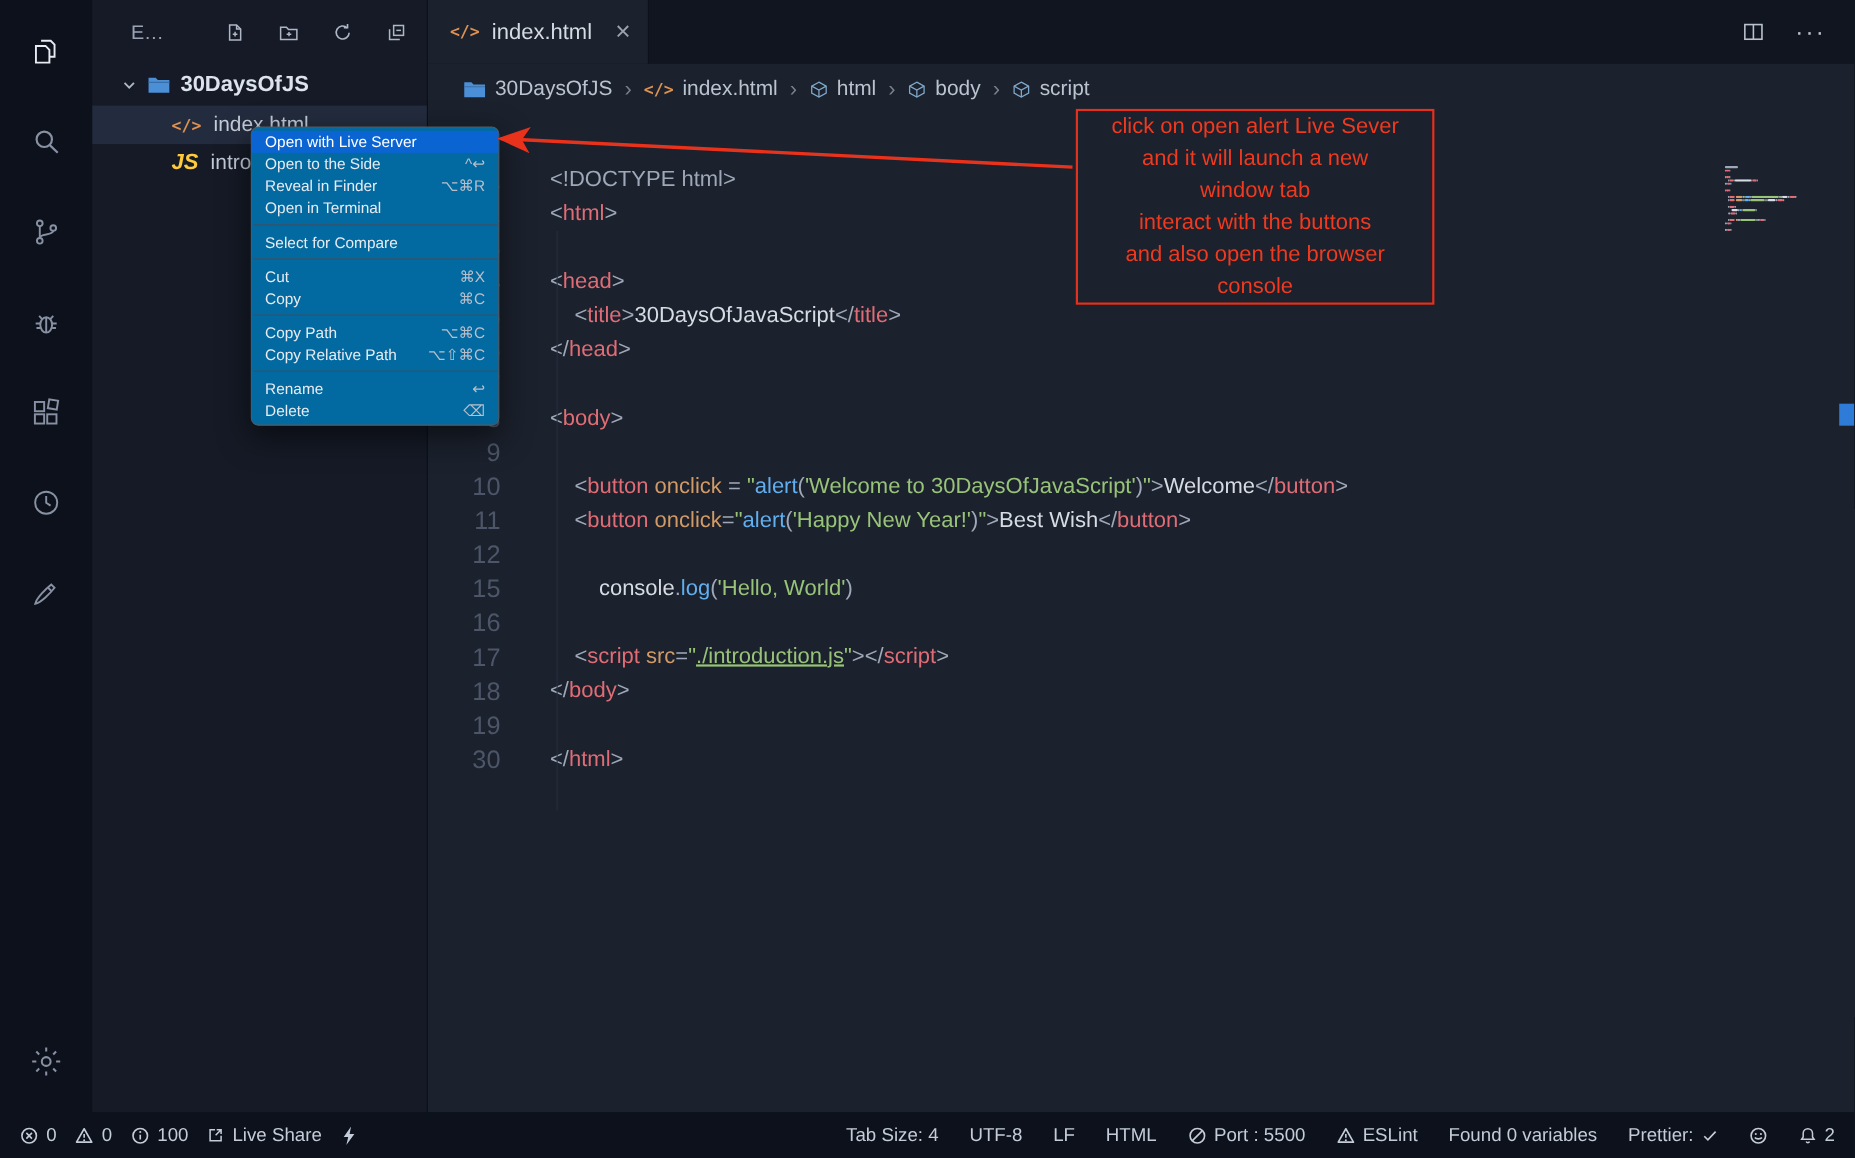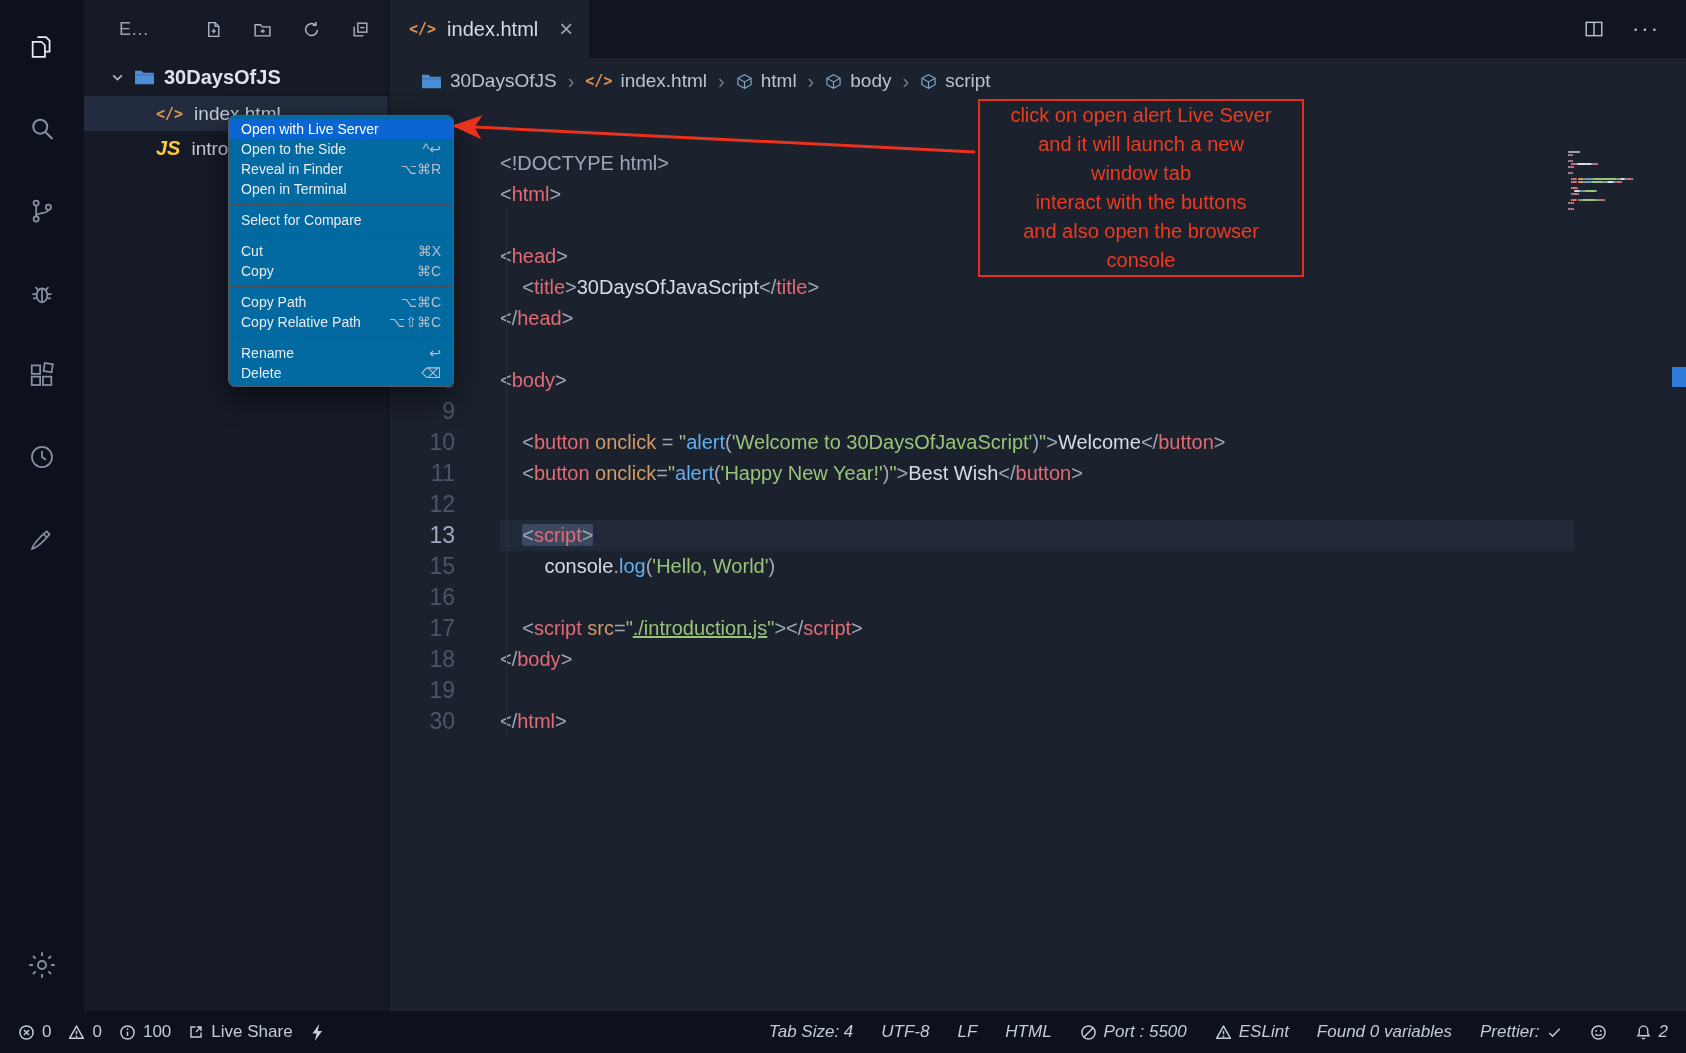--- a/index.html
+++ b/index.html
@@ -60,21 +60,21 @@
 
   .minimap { position:absolute; top:3px; right:26px; width:92px; }
   .mm-line { height:3px; line-height:0; white-space:nowrap; overflow:hidden; }
   .minimap span { display:inline-block; height:2px; background:currentColor; border-radius:1px; vertical-align:top; }
   .minimap .mm-space { background:transparent; }
   .scroll-marker { position:absolute; right:0; top:219px; width:14px; height:20px; background:#2e7bd8; }
 
   
   .statusbar { height:42px; background:#0d111b; display:flex; align-items:center; color:#c3ccd8; font-size:17px; padding:0 18px; }
   .status-left { display:flex; gap:17px; align-items:center; }
-  .status-right { margin-left:auto; display:flex; gap:28px; align-items:center;font-style:italic; }
+  .status-right { margin-left:auto; display:flex; gap:28px; align-items:center; }
   .status-item { display:flex; align-items:center; gap:7px; cursor:pointer; white-space:nowrap; }
   .statusbar .icon { display:flex; align-items:center; }
 
   
   .context-menu { position:absolute; left:228px; top:115px; width:226px; background:#0369a1; border:1px solid #555a63;
     border-radius:7px; padding:3px 0; box-shadow:0 10px 28px rgba(0,0,0,.55); z-index:40; font-size:14px; color:#e8ebf0; }
   .menu-item { height:20px; display:flex; align-items:center; padding:0 12px; cursor:pointer; }
   .menu-item.highlight { background:#0a64d1; color:#ffffff; }
   .mi-short { margin-left:auto; color:#b9bfca; }
   .menu-sep { height:1px; background:#484d57; margin:5px 1px; }
@@ -347,24 +347,20 @@
               <span class="num">10</span>
               <span class="body"><span class="txt"><span class="tk-p">    </span><span class="tk-p">&lt;</span><span class="tk-tag">button</span><span class="tk-p"> </span><span class="tk-attr">onclick</span><span class="tk-p"> = </span><span class="tk-str">"</span><span class="tk-fn">alert</span><span class="tk-p">(</span><span class="tk-str">'Welcome to 30DaysOfJavaScript'</span><span class="tk-p">)</span><span class="tk-str">"</span><span class="tk-p">&gt;</span><span class="tk-plain">Welcome</span><span class="tk-p">&lt;/</span><span class="tk-tag">button</span><span class="tk-p">&gt;</span></span></span>
             </div>
             <div class="line">
               <span class="num">11</span>
               <span class="body"><span class="txt"><span class="tk-p">    </span><span class="tk-p">&lt;</span><span class="tk-tag">button</span><span class="tk-p"> </span><span class="tk-attr">onclick</span><span class="tk-p">=</span><span class="tk-str">"</span><span class="tk-fn">alert</span><span class="tk-p">(</span><span class="tk-str">'Happy New Year!'</span><span class="tk-p">)</span><span class="tk-str">"</span><span class="tk-p">&gt;</span><span class="tk-plain">Best Wish</span><span class="tk-p">&lt;/</span><span class="tk-tag">button</span><span class="tk-p">&gt;</span></span></span>
             </div>
             <div class="line">
               <span class="num">12</span>
               <span class="body"><span class="txt"></span></span>
-            </div>
-            <div class="line current">
-              <span class="num">13</span>
-              <span class="body"><span class="txt"><span class="tk-p">    </span><span class="tk-p hl">&lt;</span><span class="tk-tag hl">script</span><span class="tk-p hl">&gt;</span></span></span>
             </div>
             <div class="line">
               <span class="num">15</span>
               <span class="body"><span class="txt"><span class="tk-p">        </span><span class="tk-plain">console</span><span class="tk-p">.</span><span class="tk-fn">log</span><span class="tk-p">(</span><span class="tk-str">'Hello, World'</span><span class="tk-p">)</span></span></span>
             </div>
             <div class="line">
               <span class="num">16</span>
               <span class="body"><span class="txt"></span></span>
             </div>
             <div class="line">

